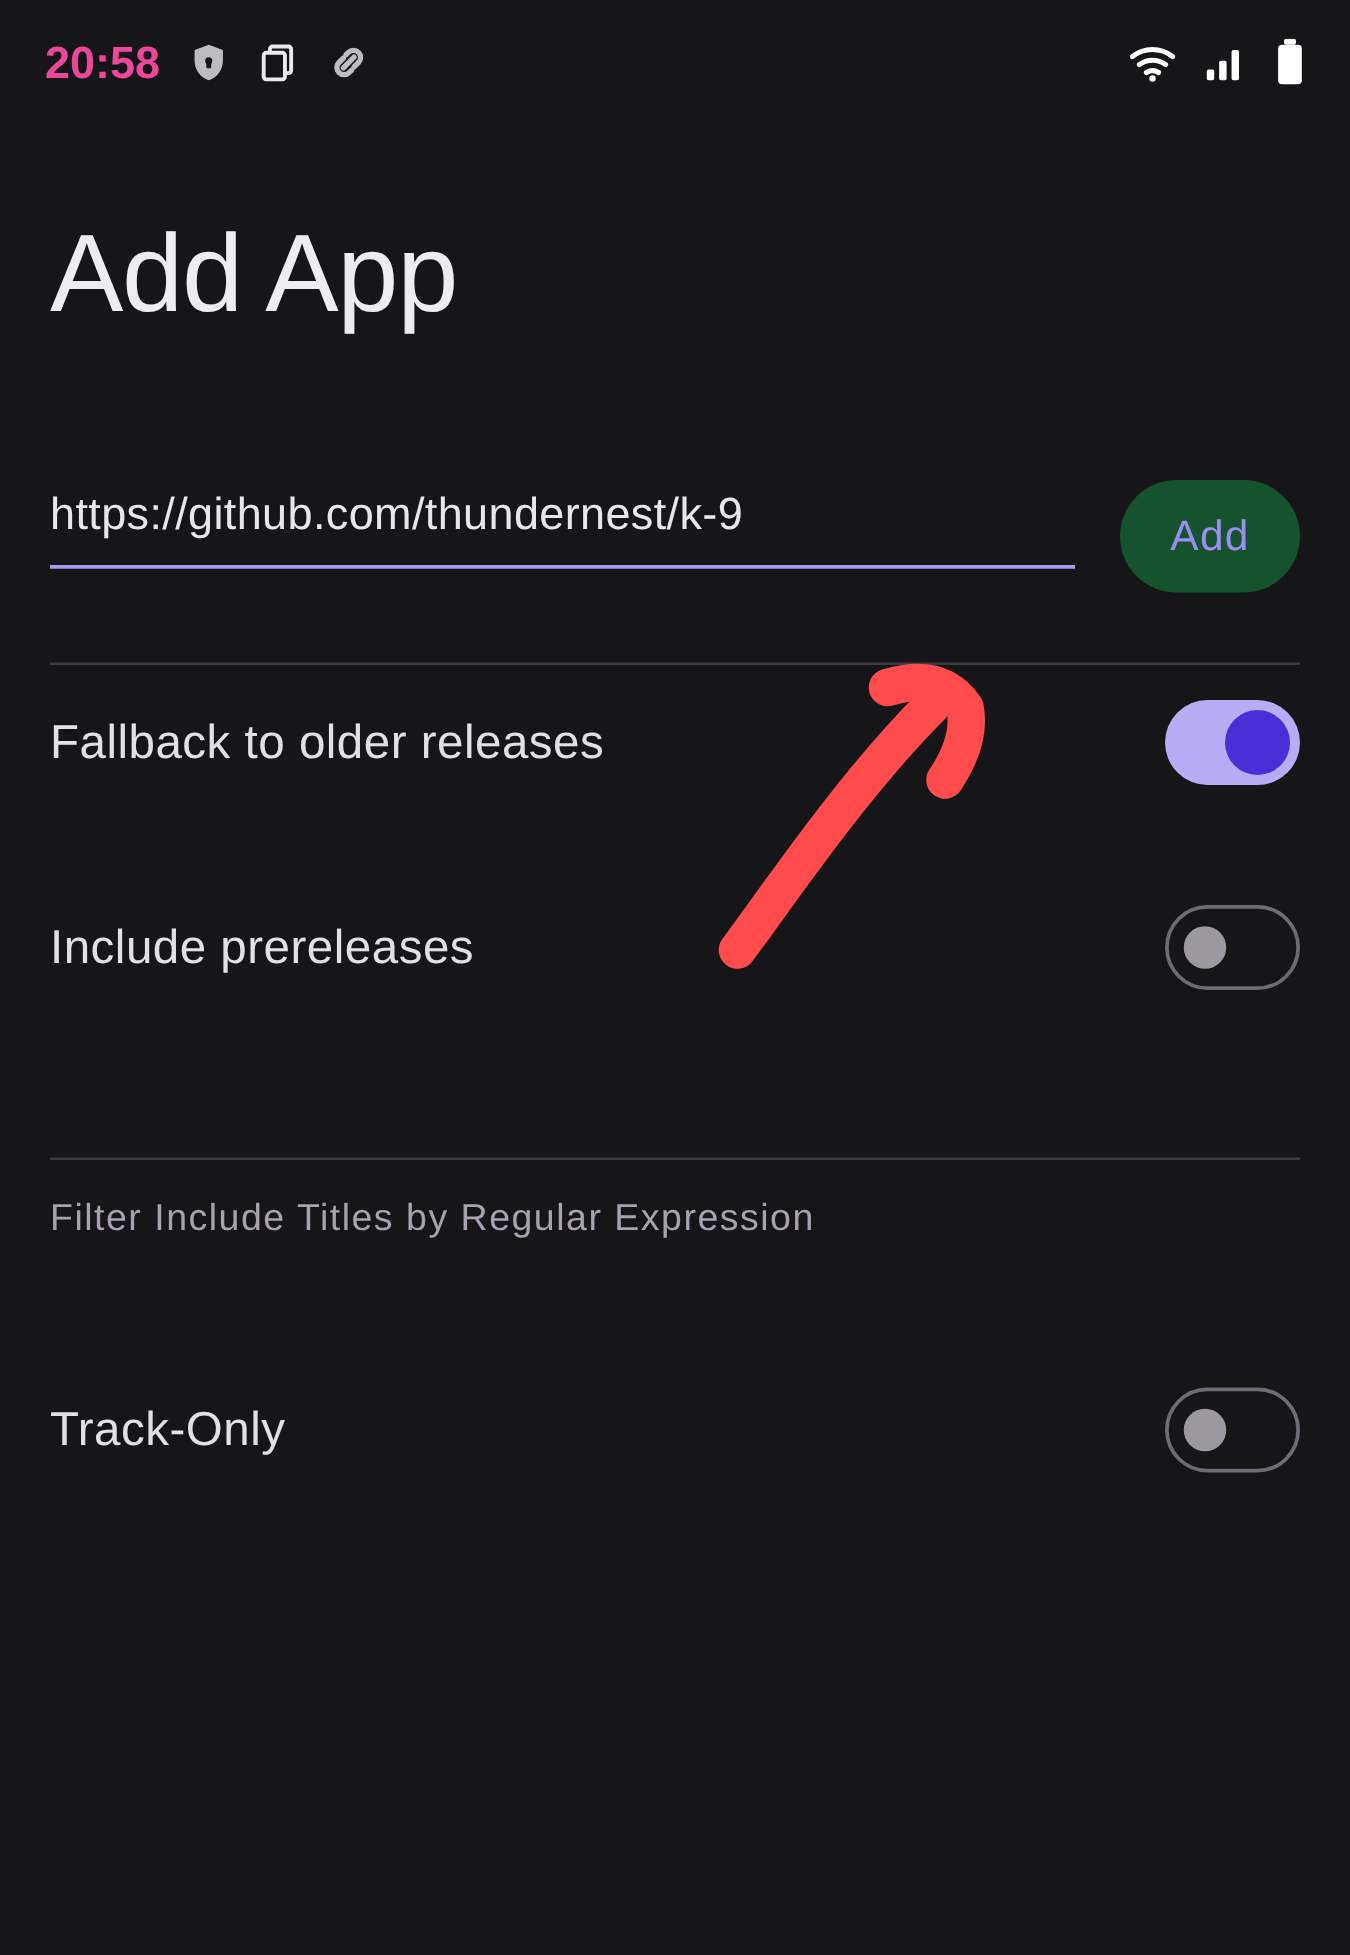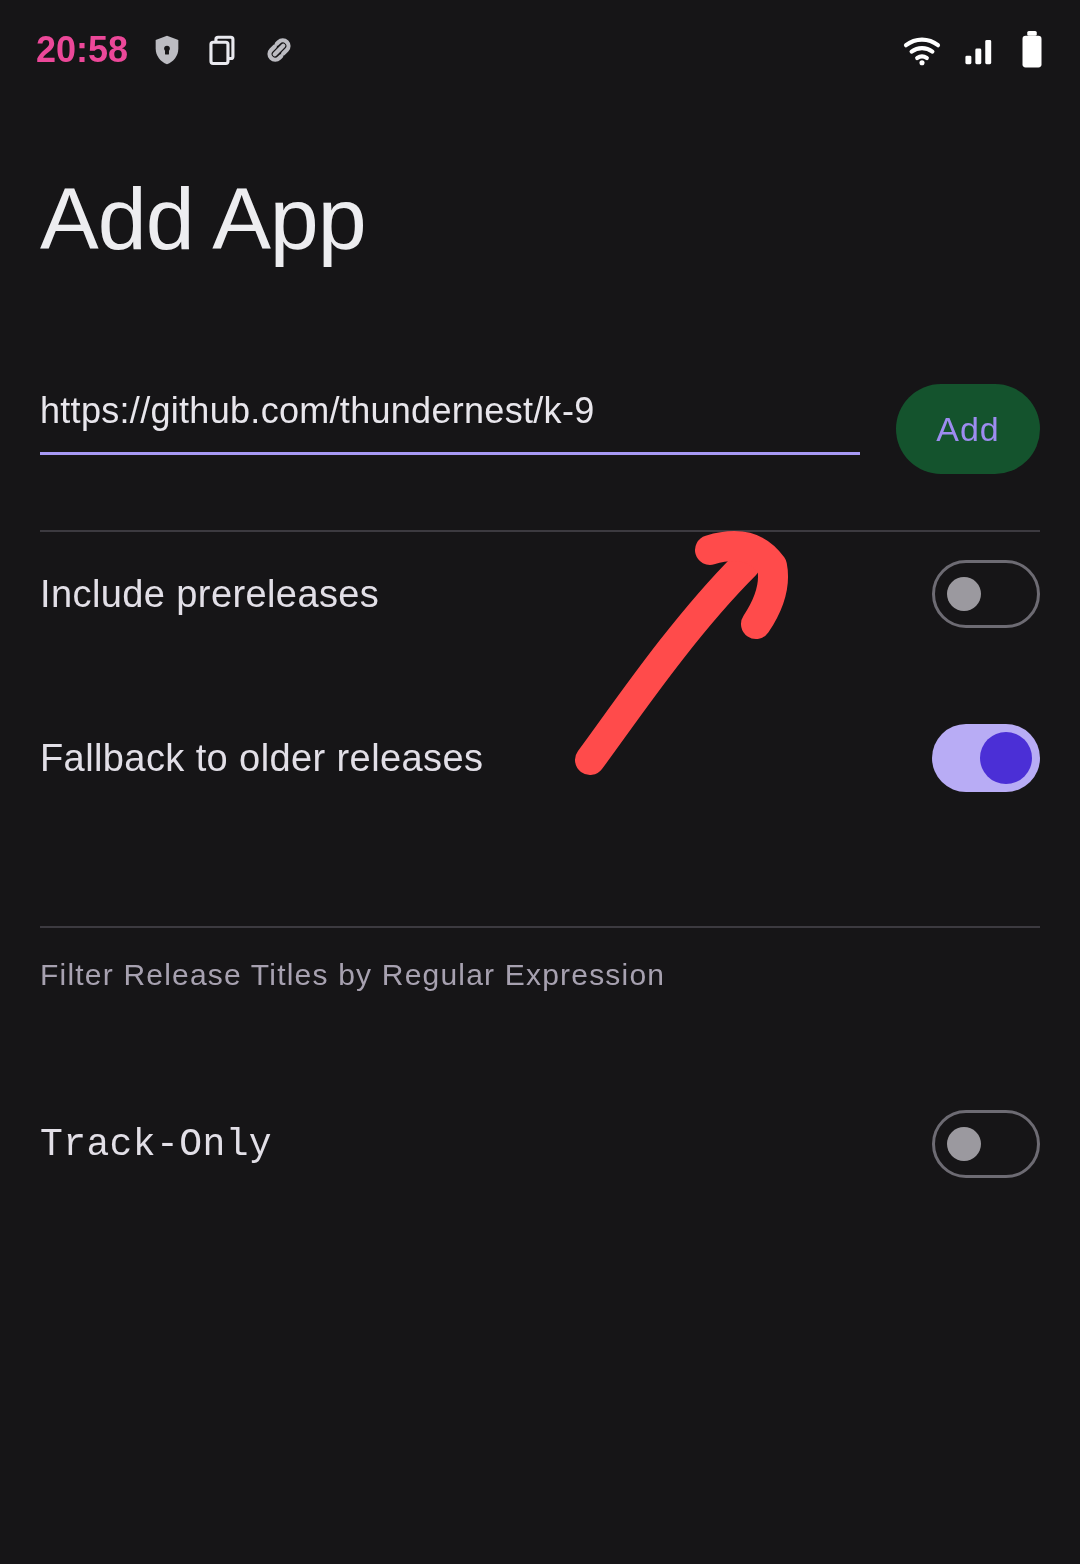--- a/index.html
+++ b/index.html
@@ -160,21 +160,21 @@
     height: 2px;
     background: var(--divider);
     margin-bottom: 30px;
   }
   .filter-caption {
     color: var(--muted);
     font-size: 30px;
     letter-spacing: 1.2px;
   }
 
-  .track-row { margin-top: 90px; font-family: Liberation Mono, monospace; }
+  .track-row { margin-top: 90px; }
 
   
   .annotation-arrow {
     position: absolute;
     left: 560px;
     top: 520px;
     pointer-events: none;
   }
 </style>
 </head>
@@ -237,38 +237,38 @@
     <div class="url-field">
       <input class="url-input" type="text" value="https://github.com/thundernest/k-9" style="">
     </div>
     <button class="add-btn">Add</button>
   </div>
 
   <div class="divider"></div>
 
 
   <div class="toggle-row">
+    <div class="toggle-label">Fallback to older releases</div>
+    <div class="switch on">
+      <div class="knob"></div>
+    </div>
+  </div>
+
+  <div class="toggle-row">
     <div class="toggle-label">Include prereleases</div>
     <div class="switch off">
       <div class="knob"></div>
     </div>
   </div>
 
-  <div class="toggle-row">
-    <div class="toggle-label">Fallback to older releases</div>
-    <div class="switch on">
-      <div class="knob"></div>
-    </div>
-  </div>
-
   <div class="spacer-lg"></div>
 
   <div class="filter-field">
     <div class="filter-underline"></div>
-    <div class="filter-caption">Filter Release Titles by Regular Expression</div>
+    <div class="filter-caption">Filter Include Titles by Regular Expression</div>
   </div>
 
   <div class="toggle-row track-row">
     <div class="toggle-label">Track-Only</div>
     <div class="switch off">
       <div class="knob"></div>
     </div>
   </div>
 </div>
 

